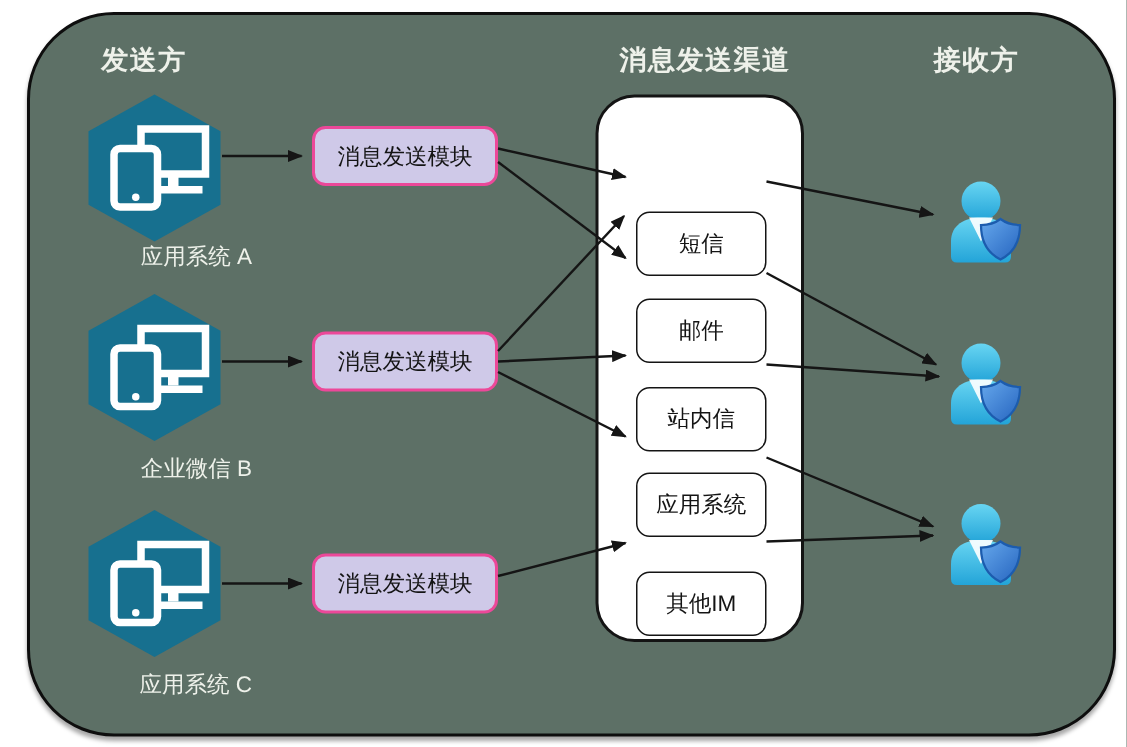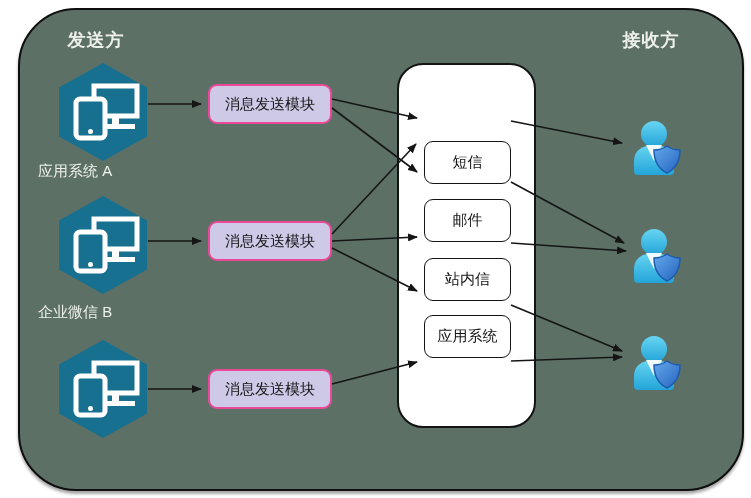--- a/index.html
+++ b/index.html
@@ -15,21 +15,21 @@
   }
   .hdr{
     position:absolute;color:#eef1ea;font-weight:bold;font-size:18px;
     text-align:center;letter-spacing:1px;white-space:nowrap;
   }
   .hdr-sender{left:46px;top:28px;width:100px;}
   .hdr-channels{left:390px;top:28px;width:160px;}
   .hdr-receiver{left:591px;top:28px;width:120px;}
   .node-label{
     position:absolute;left:38px;width:130px;color:#eef1ea;font-size:15px;
-    text-align:left;white-space:nowrap;
+    text-align:right;white-space:nowrap;
   }
   .svg-abs{position:absolute;}
   .module{
     position:absolute;left:208px;width:120px;height:36px;
     background:#cfc9e8;border:2px solid #ec4899;border-radius:9px;
     display:flex;align-items:center;justify-content:center;
     font-size:15px;color:#141414;white-space:nowrap;
   }
   .container-box{
     position:absolute;left:397px;top:63px;width:135px;height:361px;
@@ -45,20 +45,21 @@
   .arrow{stroke:#151515;stroke-width:1.6;}
 </style>
 </head>
 <body>
 
 <div class="stage">
 
   <div class="panel"></div>
 
   <div class="hdr hdr-sender">发送方</div>
+  <div class="hdr hdr-channels">消息发送渠道</div>
   <div class="hdr hdr-receiver">接收方</div>
 
   <svg class="svg-abs" style="left:57px;top:62px" width="92" height="100" viewBox="-46 -50 92 100">
     <polygon points="0,-49 44,-24.5 44,24.5 0,49 -44,24.5 -44,-24.5" fill="#17708f"></polygon>
     <rect x="-9" y="-26" width="43" height="30" fill="none" stroke="#ffffff" stroke-width="5"></rect>
     <rect x="9" y="6" width="7" height="6" fill="#ffffff"></rect>
     <rect x="1" y="12" width="31" height="5" fill="#ffffff"></rect>
     <rect x="-27" y="-13" width="29" height="39" rx="4" fill="#17708f" stroke="#ffffff" stroke-width="5"></rect>
     <circle cx="-12.5" cy="19.5" r="2.5" fill="#ffffff"></circle>
   </svg>
@@ -74,31 +75,33 @@
     <polygon points="0,-49 44,-24.5 44,24.5 0,49 -44,24.5 -44,-24.5" fill="#17708f"></polygon>
     <rect x="-9" y="-26" width="43" height="30" fill="none" stroke="#ffffff" stroke-width="5"></rect>
     <rect x="9" y="6" width="7" height="6" fill="#ffffff"></rect>
     <rect x="1" y="12" width="31" height="5" fill="#ffffff"></rect>
     <rect x="-27" y="-13" width="29" height="39" rx="4" fill="#17708f" stroke="#ffffff" stroke-width="5"></rect>
     <circle cx="-12.5" cy="19.5" r="2.5" fill="#ffffff"></circle>
   </svg>
 
   <div class="node-label" style="top:162px">应用系统 A</div>
   <div class="node-label" style="top:303px">企业微信 B</div>
+  <div class="node-label" style="top:447px">应用系统 C</div>
 
   <div class="module" style="top:84px">消息发送模块</div>
   <div class="module" style="top:221px">消息发送模块</div>
   <div class="module" style="top:369px">消息发送模块</div>
 
   <div class="container-box"></div>
 
   <div class="channel" style="top:99px">短信</div>
   <div class="channel" style="top:157px">邮件</div>
   <div class="channel" style="top:216px">站内信</div>
   <div class="channel" style="top:273px">应用系统</div>
+  <div class="channel" style="top:339px">其他IM</div>
 
   <svg class="svg-abs" style="left:625px;top:118px" width="58" height="60" viewBox="-29 -28 58 60">
     <defs>
       <linearGradient id="cy1" x1="0" y1="0" x2="0" y2="1">
         <stop offset="0" stop-color="#68d5f2"></stop>
           <stop offset="1" stop-color="#23a4d8"></stop>
       </linearGradient>
       <linearGradient id="sh1" x1="0" y1="0" x2="1" y2="1">
         <stop offset="0" stop-color="#66a8ec"></stop>
           <stop offset="1" stop-color="#2564bf"></stop>

